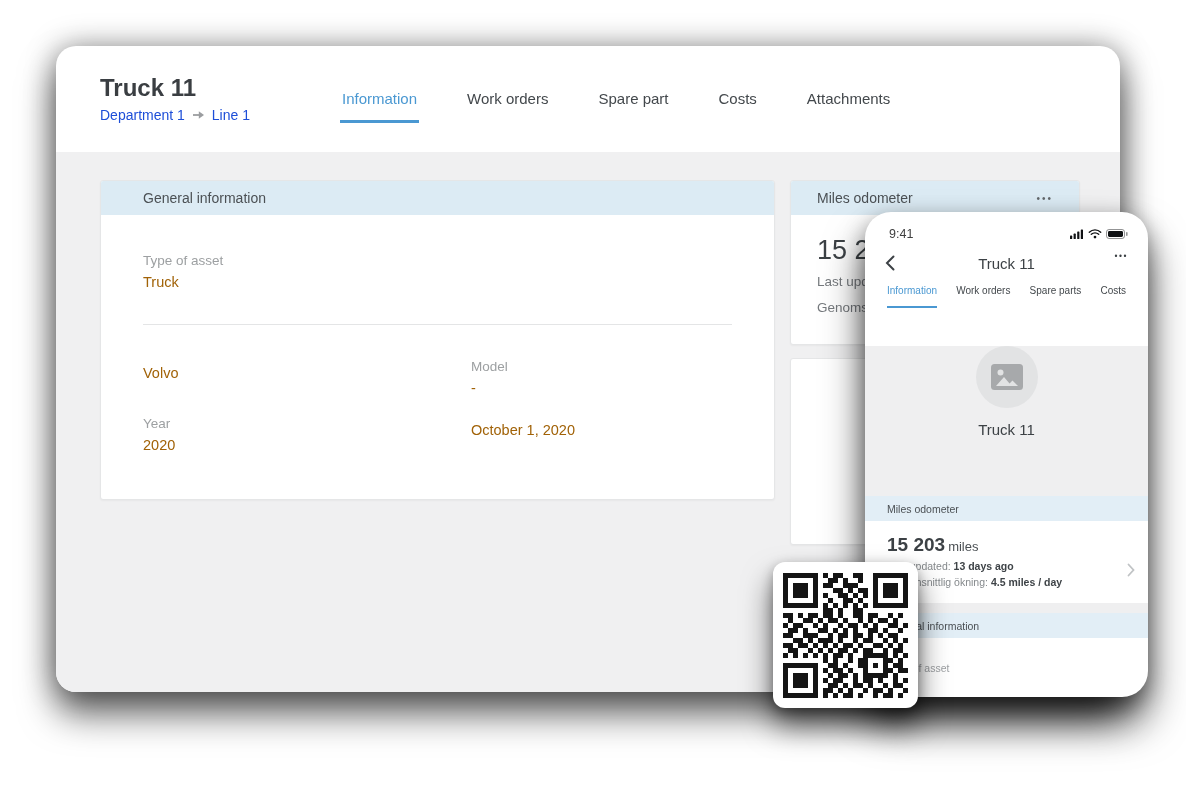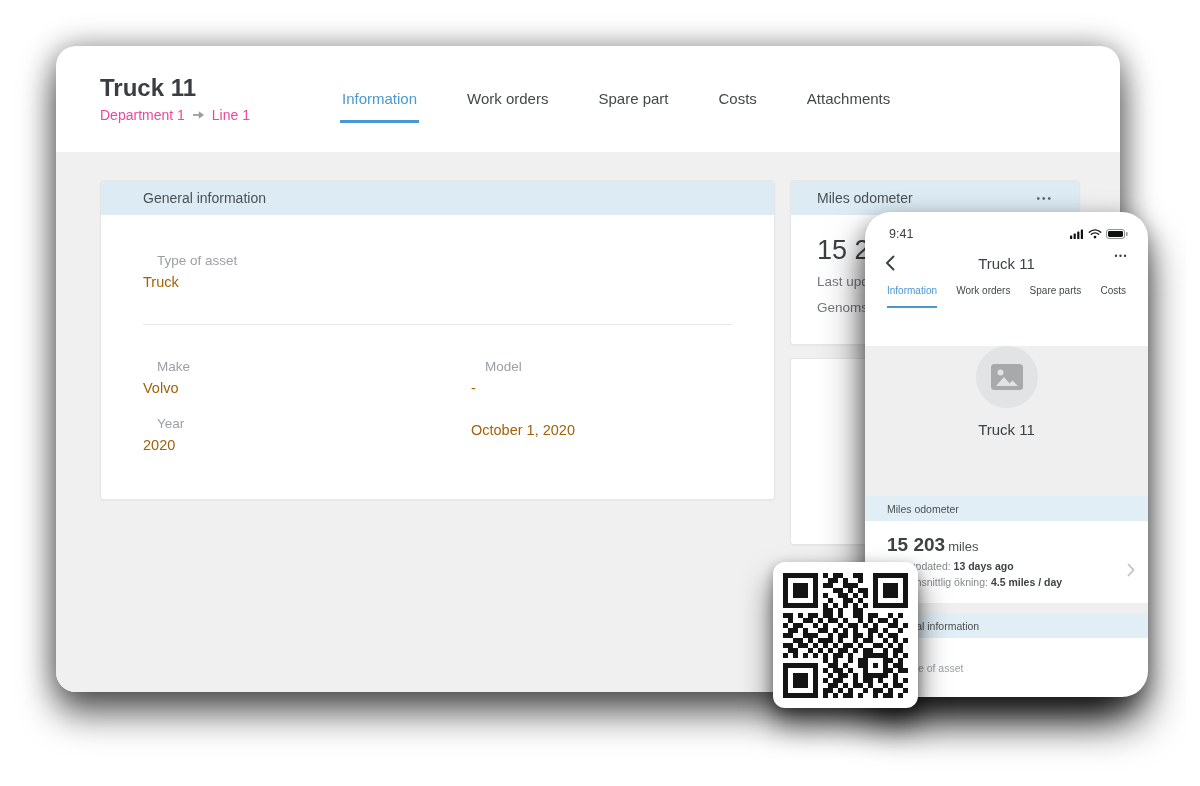--- a/index.html
+++ b/index.html
@@ -10,42 +10,42 @@
   }
 
   
   .desktop-card {
     position:absolute; left:56px; top:46px; width:1064px; height:646px;
     background:#ffffff; border-radius:20px; z-index:1;
     box-shadow: 0 22px 36px rgba(0,0,0,0.60), 0 0 30px rgba(0,0,0,0.38);
   }
   .title-block { position:absolute; left:44px; top:28px; }
   .title-block h1 { font-size:24px; font-weight:bold; color:#3a3e42; }
-  .breadcrumb { margin-top:5px; font-size:14px; color:#ec4899; display:flex; align-items:center; gap:7px; }
+  .breadcrumb { margin-top:5px; font-size:14px; color:#1d4ed8; display:flex; align-items:center; gap:7px; }
   .tabs { position:absolute; left:284px; top:44px; display:flex; gap:46px; font-size:15px; color:#43484c; }
   .tab { padding:0 2px 13px; cursor:pointer; }
   .tab.active { color:#4a98d2; border-bottom:3px solid #4a98d2; }
 
   .dc-body {
     position:absolute; top:106px; left:0; right:0; bottom:0;
     background:#f0f0f1; border-radius:0 0 20px 20px;
   }
   .card { position:absolute; background:#fff; border:1px solid #e5e6e7; border-radius:3px; box-shadow:0 1px 2px rgba(0,0,0,0.04); }
   .panel-header {
     height:34px; background:#dcebf4; display:flex; align-items:center;
     justify-content:space-between; font-size:14px; color:#4b5054;
     border-radius:2px 2px 0 0;
   }
   .ph-pad-wide { padding:0 42px; }
   .ph-pad-norm { padding:0 26px; }
   .menu-dots { font-size:10px; letter-spacing:2px; color:#63676b; cursor:pointer; }
 
   .gi-card { left:44px; top:28px; width:675px; height:320px; }
   .gi-body { padding:38px 42px 0; }
-  .f-label { font-size:13.5px; color:#9da0a2;margin-left:14px; }
+  .f-label { font-size:13.5px; color:#9da0a2; }
   .f-value { font-size:14.5px; color:#a16207; margin-top:6px; }
   .divider { border:none; border-top:1px solid #e4e5e6; margin-top:34px; }
   .field-grid { display:grid; grid-template-columns:328px 1fr; row-gap:20px; margin-top:34px; }
 
   .odo-card { left:734px; top:28px; width:290px; height:165px; }
   .odo-body { padding:20px 26px; }
   .odo-value { font-size:27px; color:#3c4145; }
   .odo-unit { font-size:15px; color:#5a5e62; margin-left:4px; }
   .meta { font-size:13.5px; margin-top:6px; line-height:1.5; }
   .meta:first-of-type { margin-top:14px; }
@@ -127,21 +127,20 @@
           <span>General information</span>
         </header>
         <div class="gi-body">
           <div class="field">
             <div class="f-label">Type of asset</div>
             <div class="f-value">Truck</div>
           </div>
           <hr class="divider">
           <div class="field-grid">
             <div class="field">
-              <div class="f-label">Make</div>
               <div class="f-value">Volvo</div>
             </div>
             <div class="field">
               <div class="f-label">Model</div>
               <div class="f-value">-</div>
             </div>
             <div class="field">
               <div class="f-label">Year</div>
               <div class="f-value">2020</div>
             </div>

